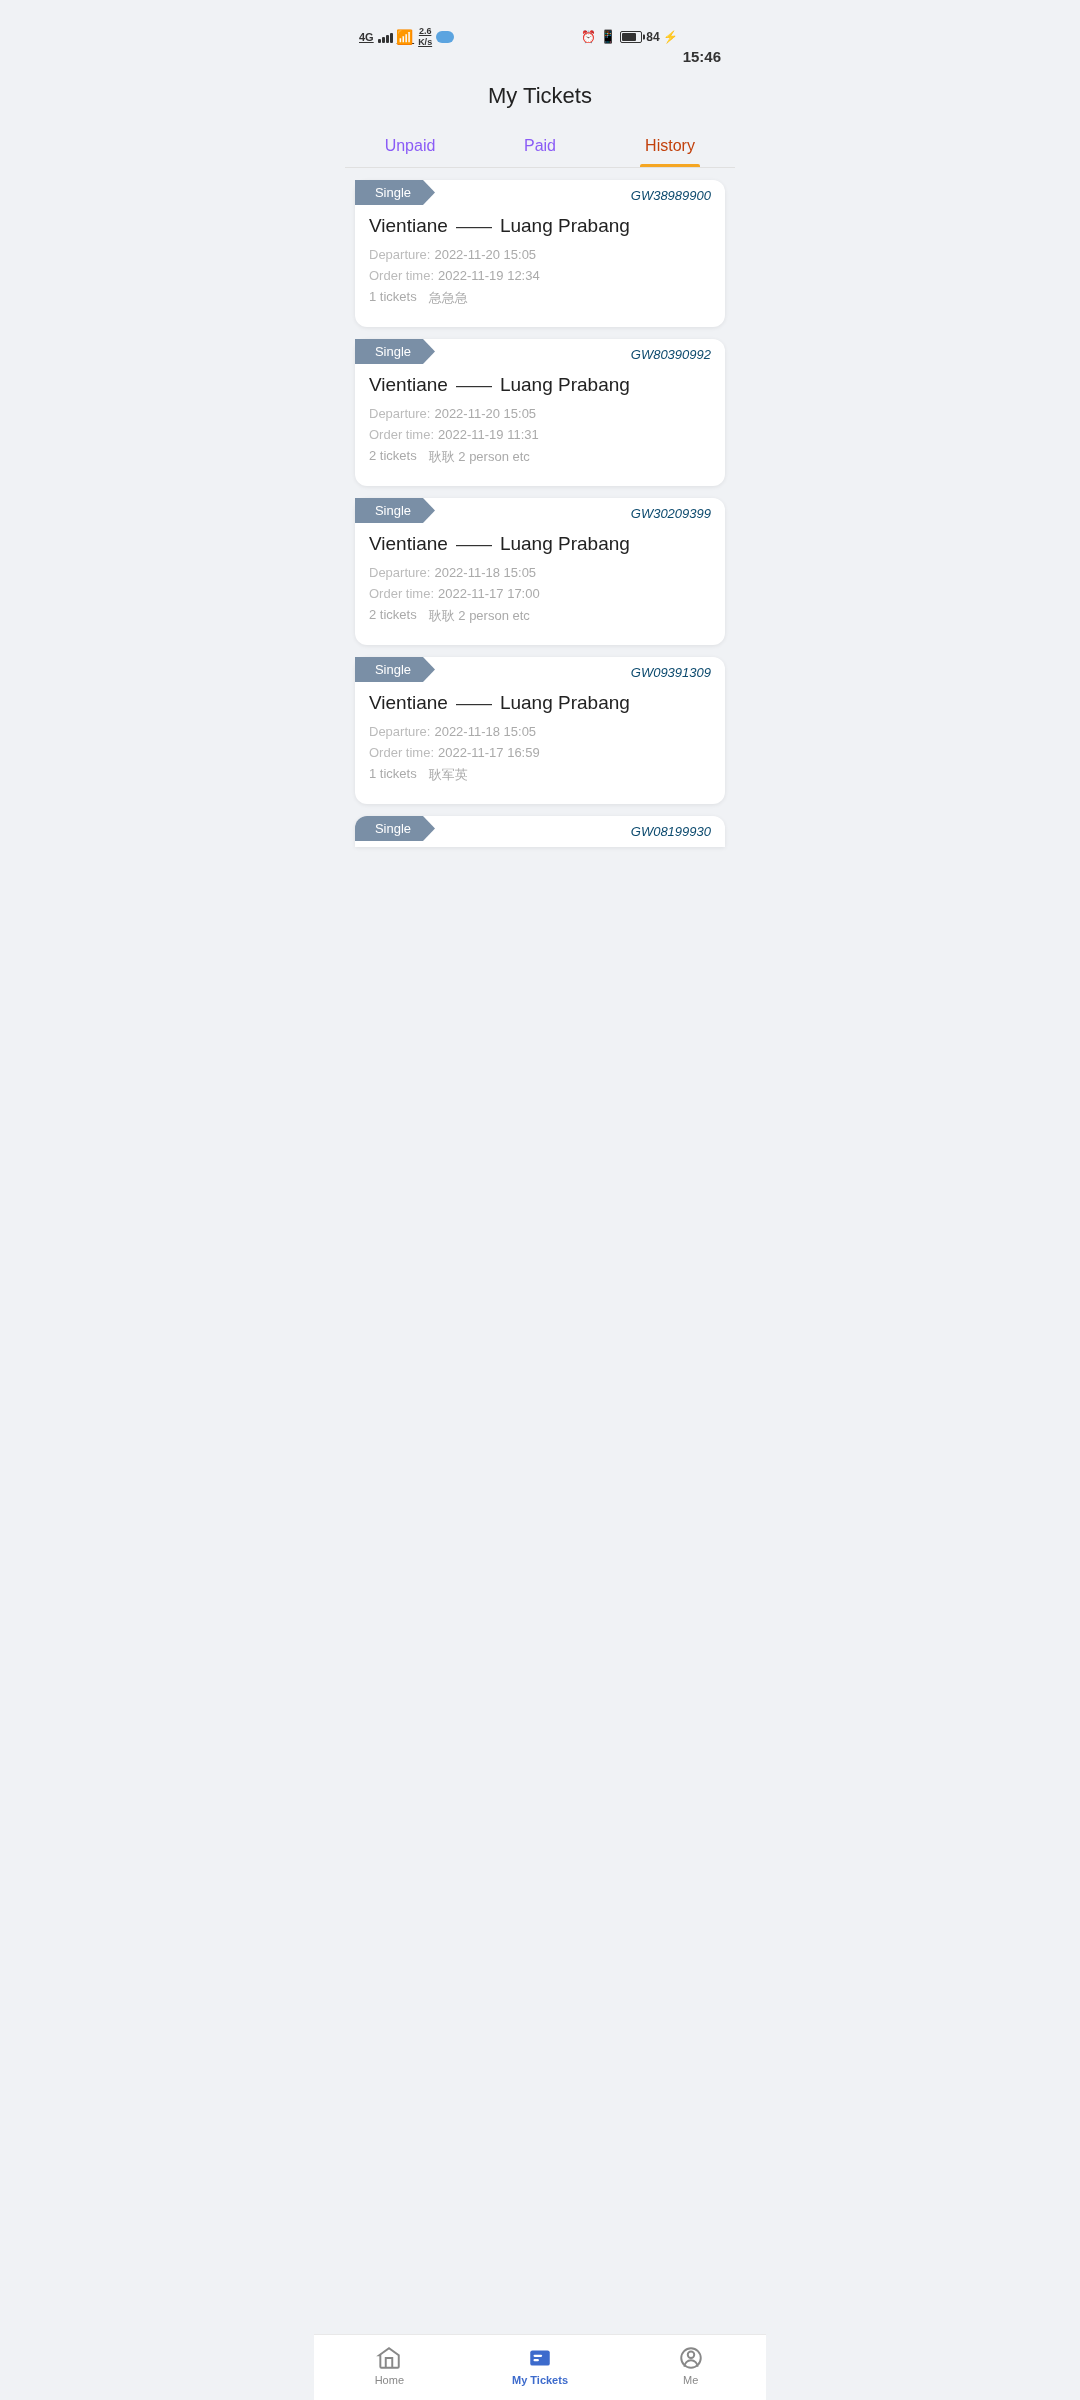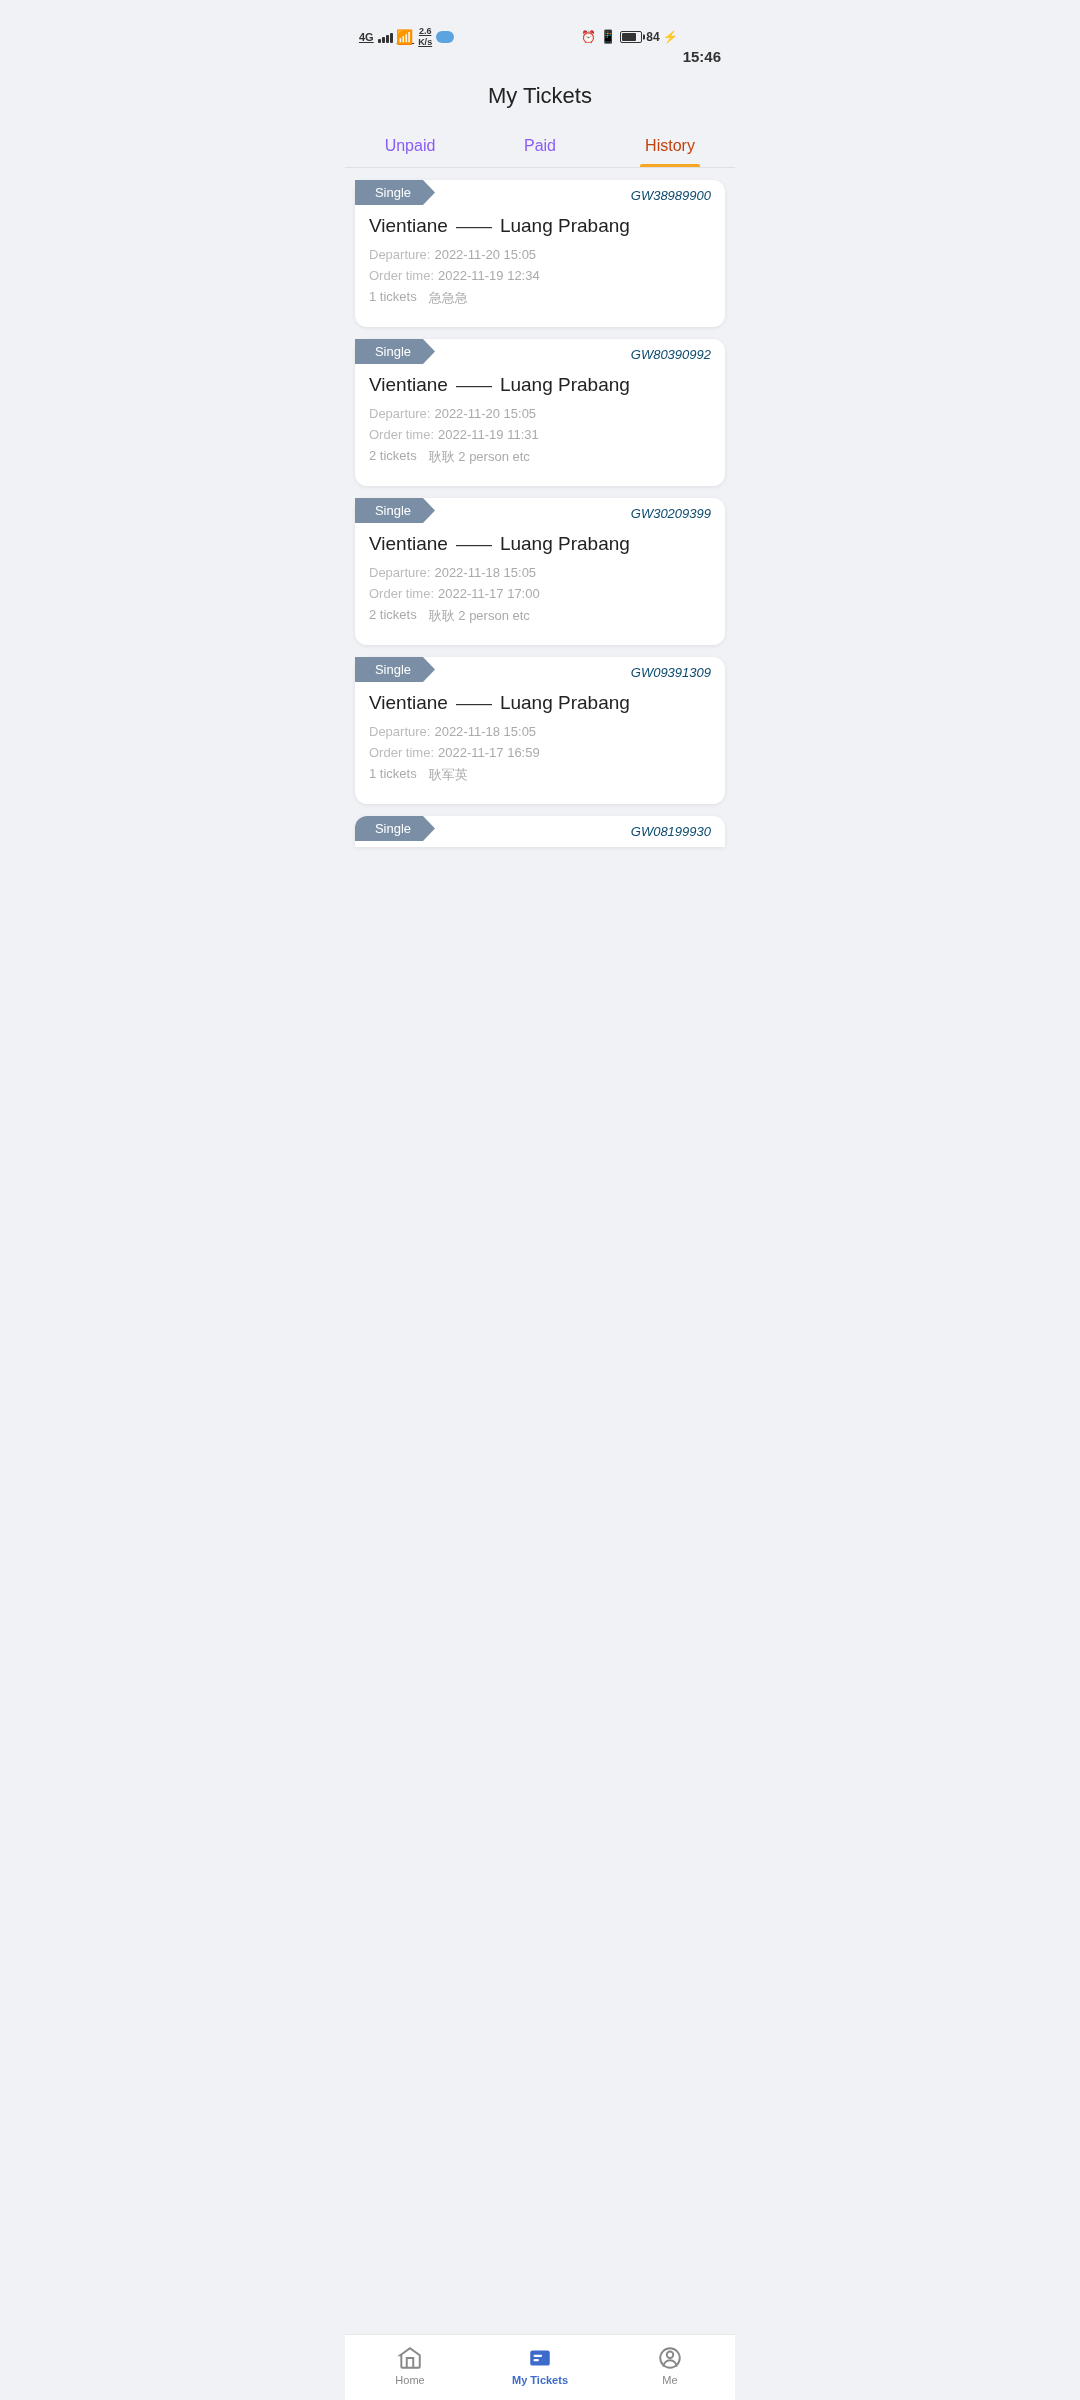--- a/index.html
+++ b/index.html
@@ -200,21 +200,21 @@
     .info-value {
       color: #aaa;
     }
 
     
     .bottom-nav {
       position: fixed;
       bottom: 0;
       left: 50%;
       transform: translateX(-50%);
-      width: 390px;
+      width: 452px;
       background: #fff;
       border-top: 1px solid #e8e8e8;
       display: flex;
       align-items: stretch;
     }
     .nav-item {
       flex: 1;
       display: flex;
       flex-direction: column;
       align-items: center;

